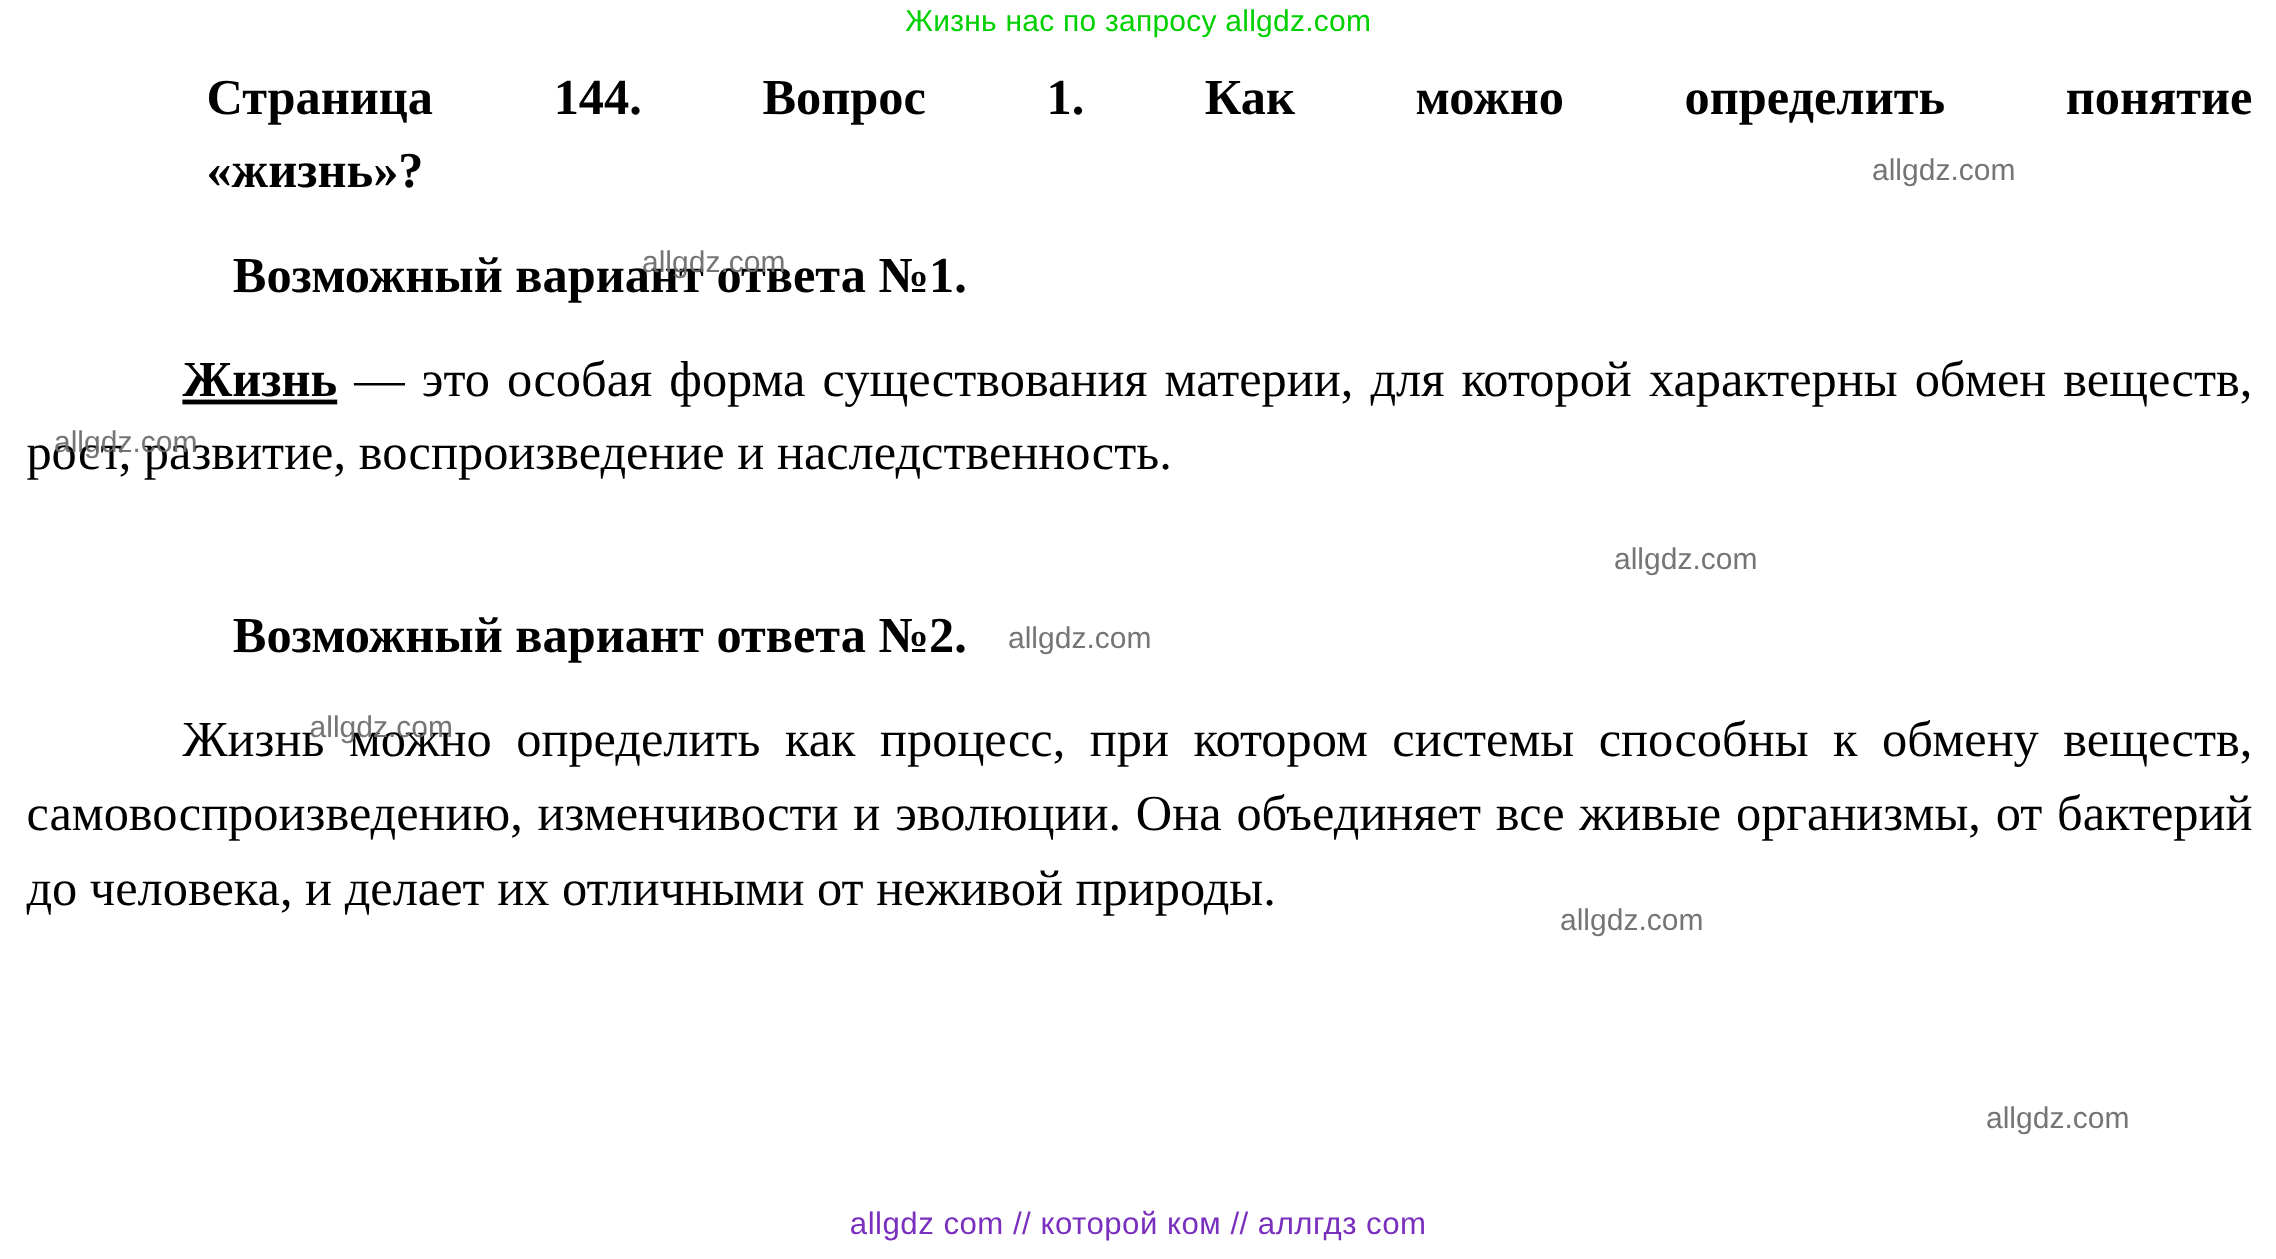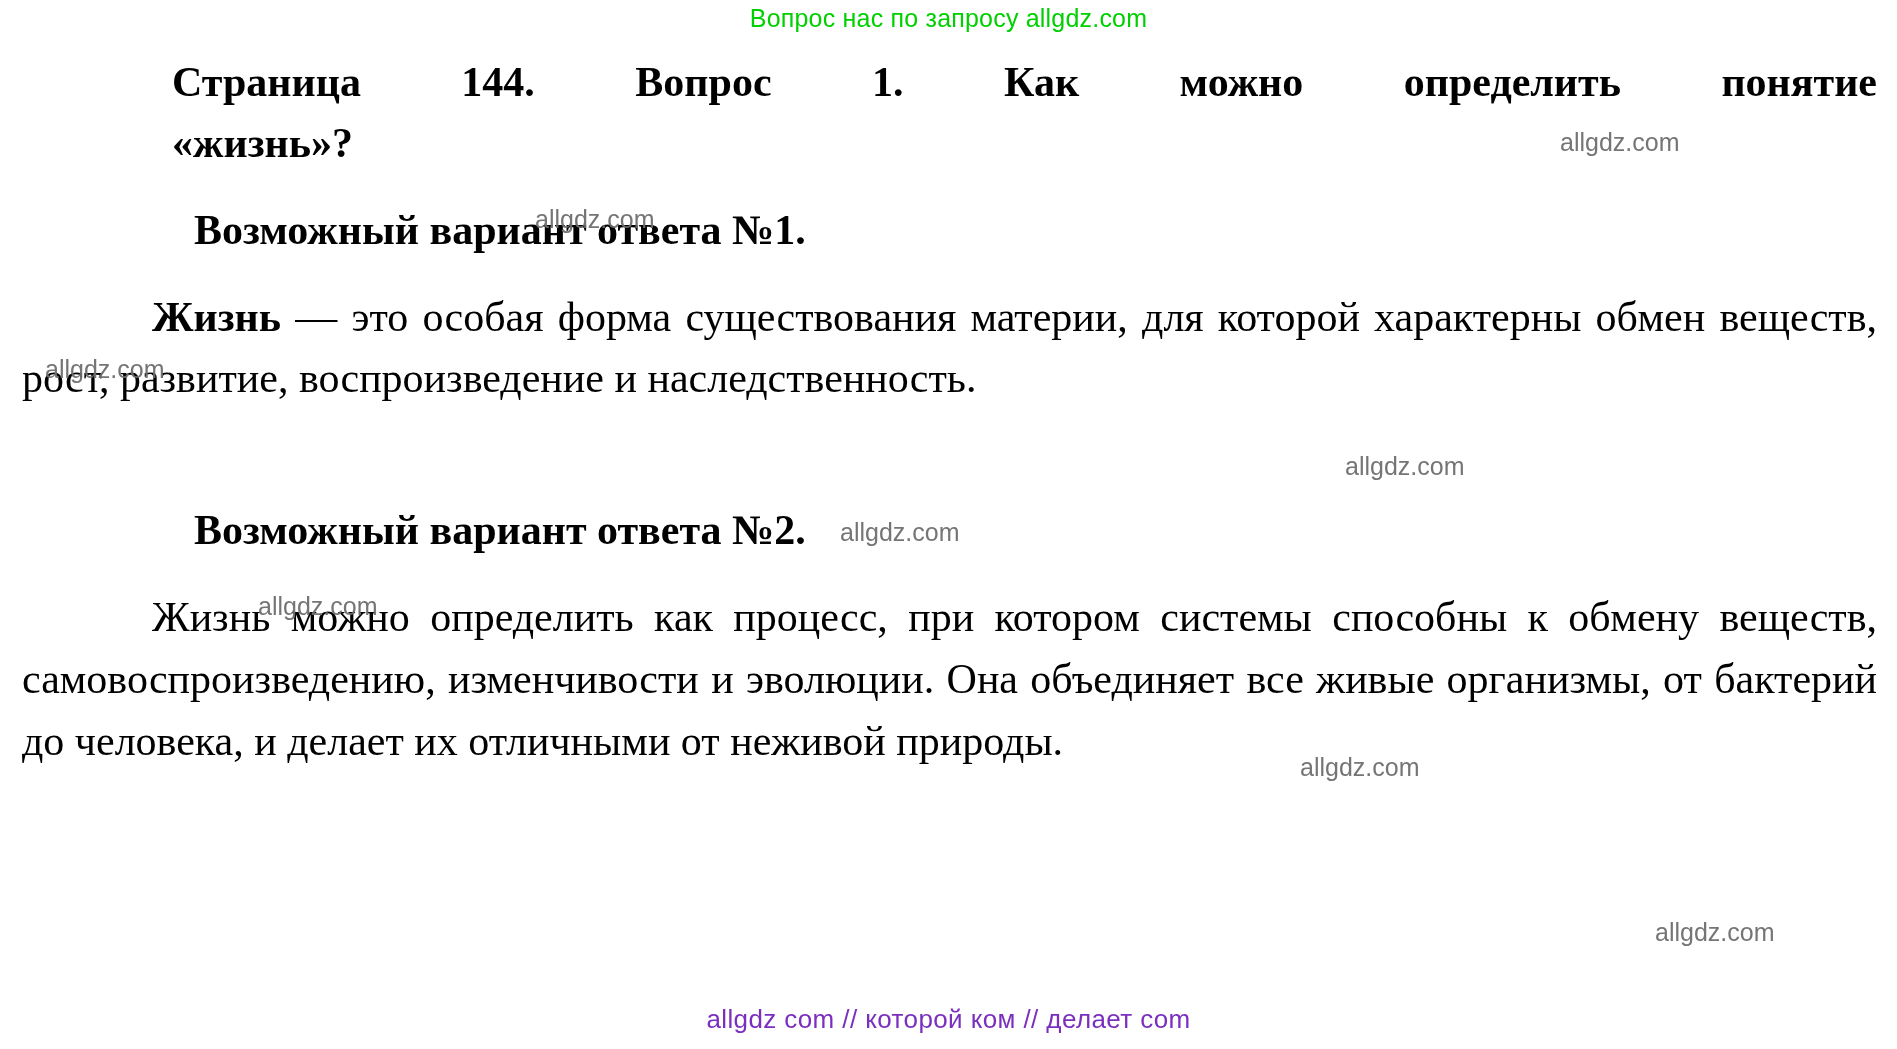--- a/index.html
+++ b/index.html
@@ -32,20 +32,21 @@
 
   
   .doc {
     position: absolute;
     top: 52px;
     left: 22px;
     width: 1855px;
   }
   .para b, .bold {
     font-weight: bold;
+    text-decoration: underline;
   }
   .heading {
     font-size: 42px;
     font-weight: bold;
     line-height: 1.45;
     margin: 12px;
     text-indent: 160px;
   }
 
   .q-title {
@@ -100,21 +101,21 @@
     font-family: "Liberation Sans", sans-serif;
     font-size: 26px;
     color: #7a2fbe;
     letter-spacing: 0.4px;
   }
   .footer .sep { color: #7a2fbe; }
 </style>
 </head>
 <body>
 
-<div class="top-banner">Вопрос нас по запросу allgdz.com</div>
+<div class="top-banner">Жизнь нас по запросу allgdz.com</div>
 
 <div class="doc">
 
   <div class="q-title">
     <span class="line1">Страница 144. Вопрос 1. Как можно определить понятие</span>
     <span class="line2">«жизнь»?</span>
   </div>
 
   <div class="gap-small"></div>
 
@@ -149,14 +150,14 @@
     <div class="wm" style="left: 258px; top: 592px;">allgdz.com</div>
     <div class="wm" style="left: 1300px; top: 753px;">allgdz.com</div>
     <div class="wm" style="left: 1655px; top: 918px;">allgdz.com</div>
   </div>
 
 <div class="footer">
   <span>allgdz com</span>
   <span class="sep">//</span>
   <span>которой ком</span>
   <span class="sep">//</span>
-  <span>делает com</span>
+  <span>аллгдз com</span>
 </div>
 
 </body></html>

